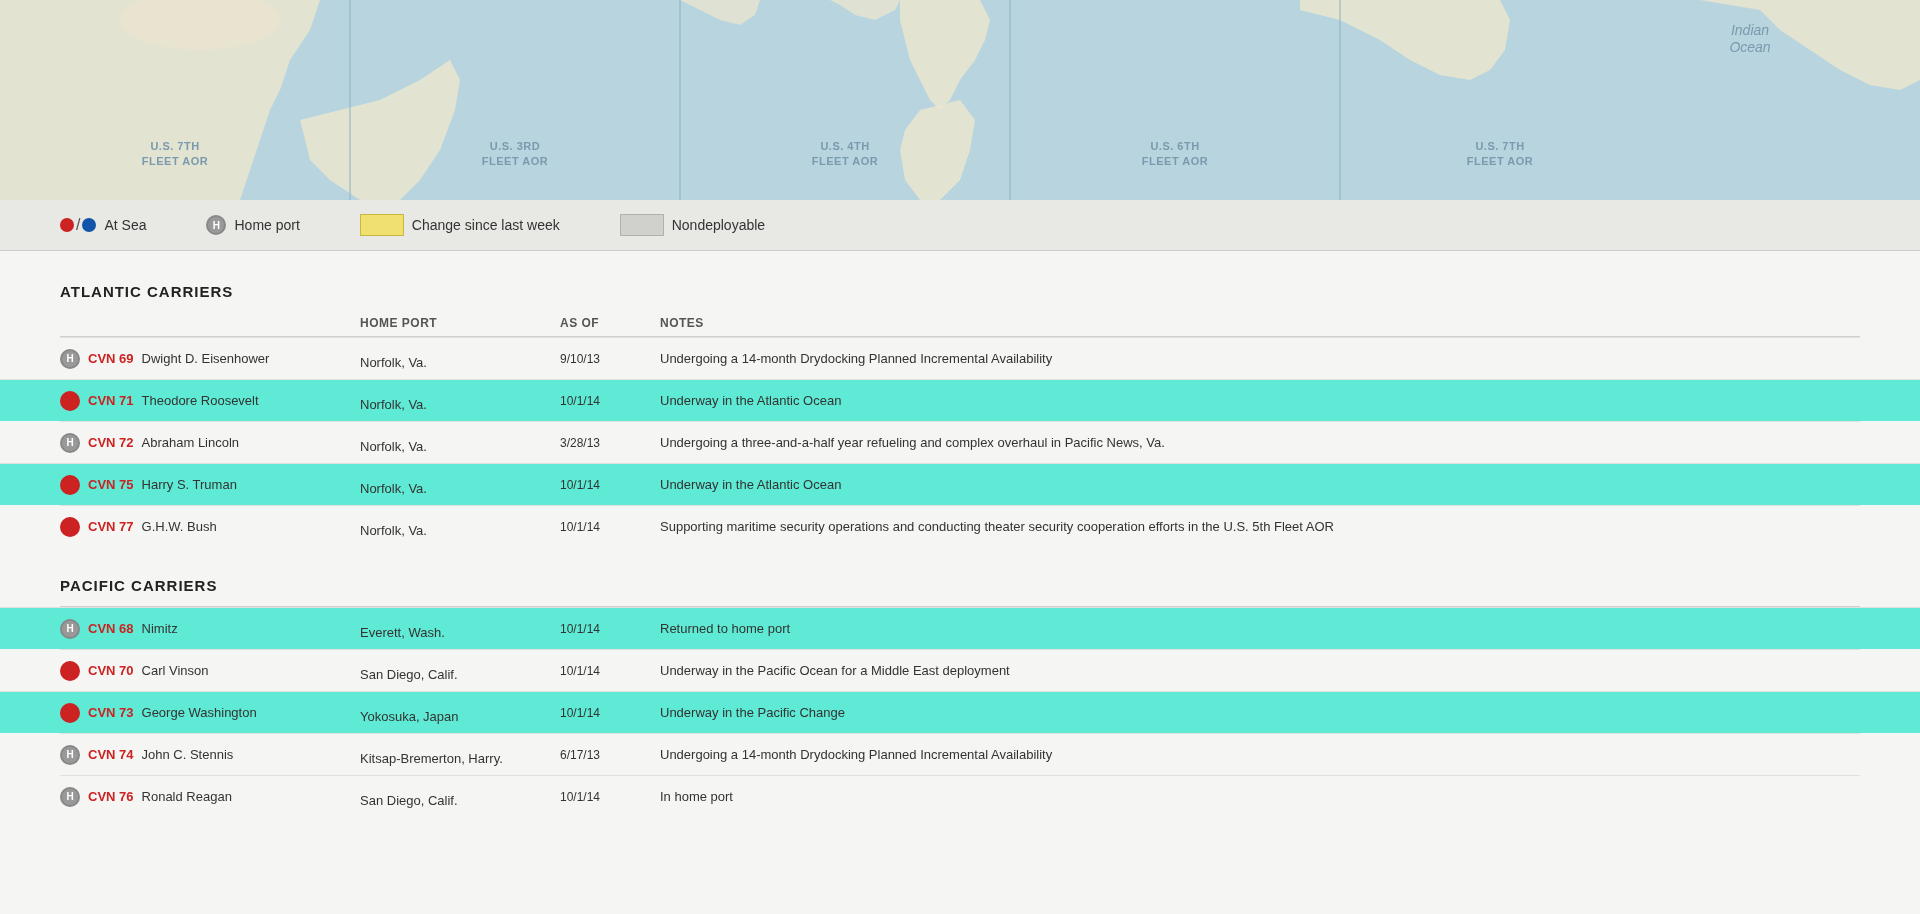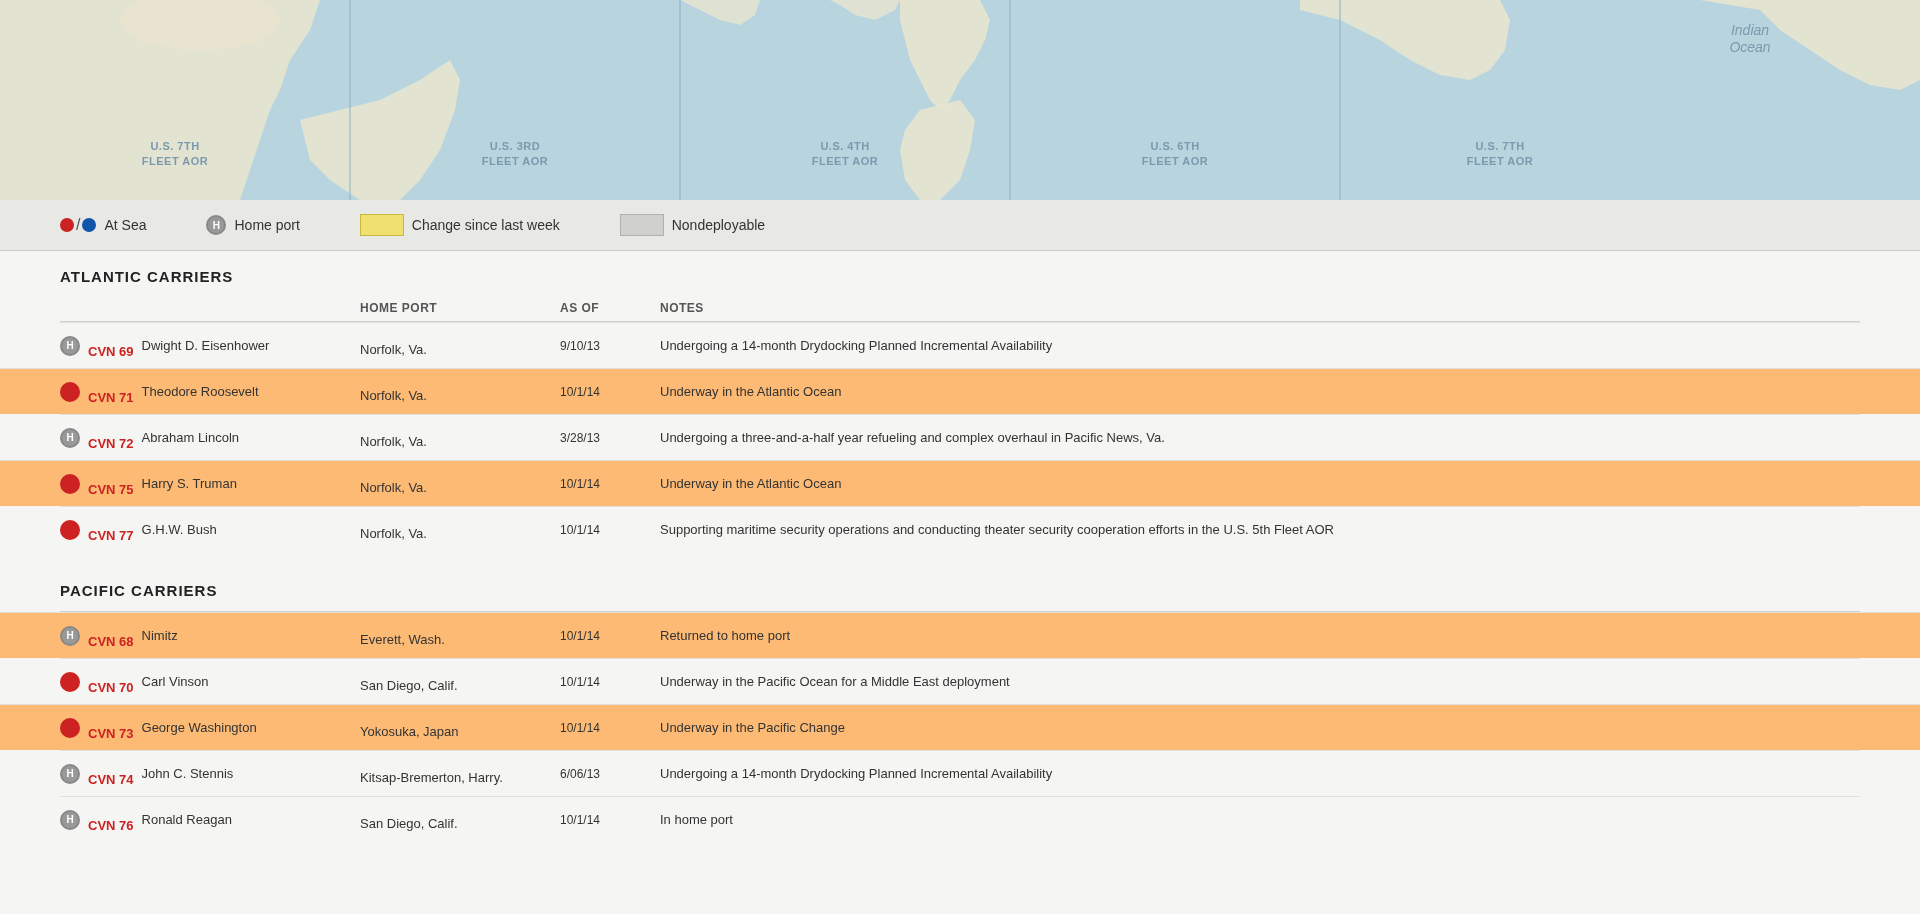--- a/index.html
+++ b/index.html
@@ -97,21 +97,21 @@
     .nondeployable-box {
       width: 44px;
       height: 22px;
       background: #d0d0cc;
       border: 1px solid #b0b0ac;
       display: inline-block;
     }
 
     
     .carriers-section {
-      padding: 17px 60px;
+      padding: 32px 60px;
       background: #f5f5f3;
     }
 
     .section-header {
       font-size: 15px;
       font-weight: bold;
       color: #222;
       letter-spacing: 1px;
       margin-bottom: 6px;
       padding-bottom: 6px;
@@ -133,21 +133,21 @@
 
     .carrier-row {
       display: grid;
       grid-template-columns: 300px 200px 100px 1fr;
       padding: 9px 0;
       align-items: center;
       border-top: 1px solid #e0e0dc;
     }
 
     .carrier-row.highlighted {
-      background: #fdba74;
+      background: #5eead4;
       margin: 0 -60px;
       padding: 9px 60px;
     }
 
     .carrier-name-cell {
       display: flex;
       align-items: center;
       gap: 8px;
     }
 
@@ -171,21 +171,20 @@
 
     .status-icon.sea-red {
       background: #cc2222;
       border: 2px solid #cc2222;
     }
 
     .cvn-number {
       color: #cc2222;
       font-size: 13px;
       font-weight: bold;
-      margin-top: 12px;
     }
 
     .ship-name {
       font-size: 13px;
       color: #333;
       text-align: center;
     }
 
     .home-port-text {
       font-size: 13px;
@@ -397,21 +396,21 @@
       <div class="notes-text">Underway in the Pacific Change</div>
     </div>
 
     <div class="carrier-row">
       <div class="carrier-name-cell">
         <div class="status-icon home">H</div>
         <span class="cvn-number">CVN 74</span>
         <span class="ship-name">John C. Stennis</span>
       </div>
       <div class="home-port-text">Kitsap-Bremerton, Harry.</div>
-      <div class="as-of-text">6/06/13</div>
+      <div class="as-of-text">6/17/13</div>
       <div class="notes-text">Undergoing a 14-month Drydocking Planned Incremental Availability</div>
     </div>
 
     <div class="carrier-row">
       <div class="carrier-name-cell">
         <div class="status-icon home">H</div>
         <span class="cvn-number">CVN 76</span>
         <span class="ship-name">Ronald Reagan</span>
       </div>
       <div class="home-port-text">San Diego, Calif.</div>

